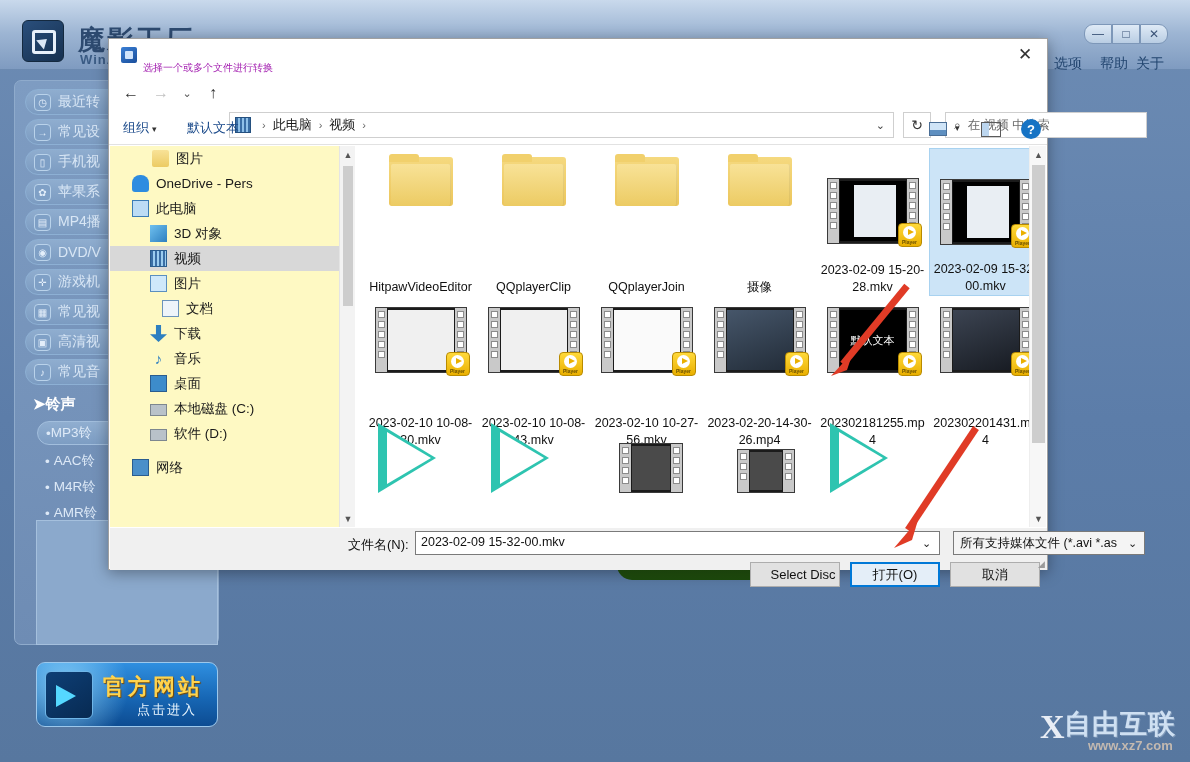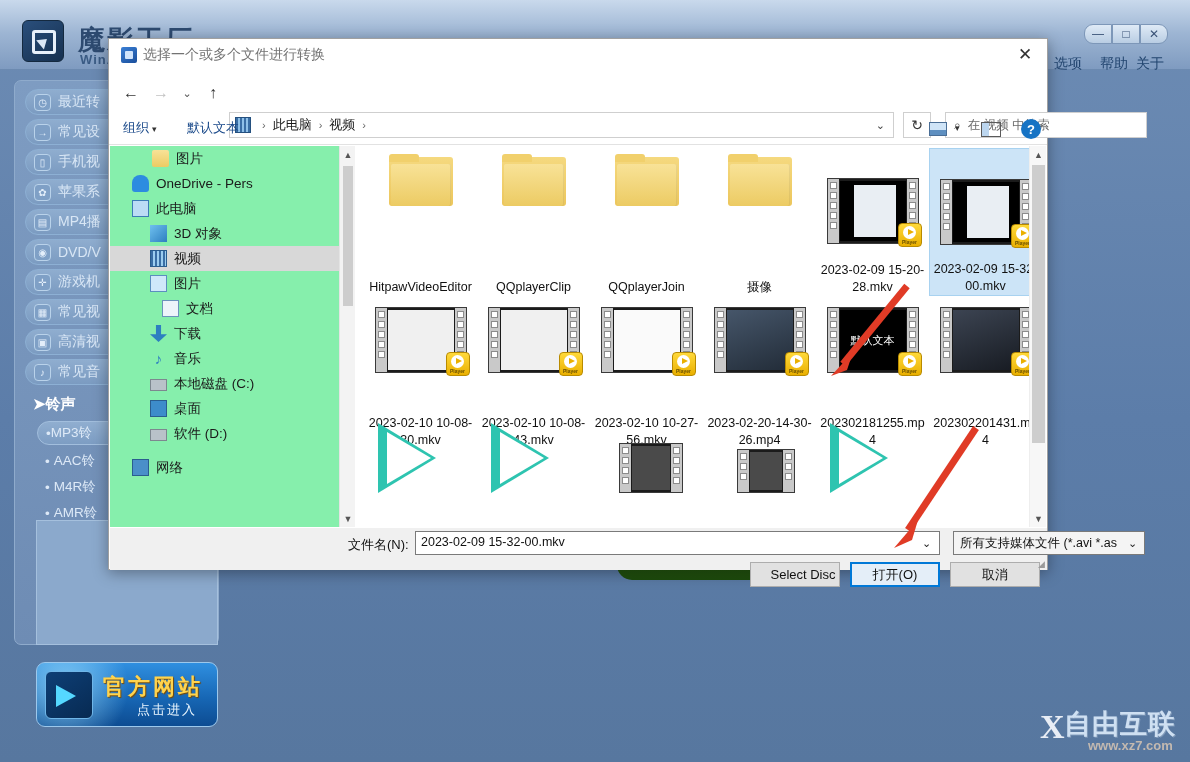--- a/index.html
+++ b/index.html
@@ -86,21 +86,21 @@
      border-left:6px solid #eab000; border-top:3.5px solid transparent; border-bottom:3.5px solid transparent; }
   .playbadge span { font-size:5px; color:#6a4f00; font-weight:bold; line-height:6px; }
 
   
   #file-dialog { position:absolute; left:108px; top:38px; width:940px; height:532px;
      background:#ffffff; border:1px solid #a0a0a0; box-shadow:0 3px 14px rgba(0,0,0,.35); }
   #dlg-titlebar { position:absolute; left:0; top:0; width:938px; height:32px; background:#ffffff; }
   #dlg-icon { position:absolute; left:12px; top:8px; width:16px; height:16px; border-radius:2px;
      background:linear-gradient(145deg,#3a7fd5,#1a4e9b); }
   #dlg-icon:after { content:""; position:absolute; left:4px; top:4px; width:8px; height:8px; background:#cfe3fb; border-radius:1px;}
-  #dlg-title { position:absolute; left:34px; top:7px; font-size:14px; color:#737373; }
+  #dlg-title { position:absolute; left:34px; top:22px; font-size:10px; color:#a21caf; }
   #dlg-close { position:absolute; right:0; top:0; width:44px; height:31px; display:flex;
      align-items:center; justify-content:center; font-size:17px; color:#333; }
 
   #nav-row { position:absolute; left:0; top:33px; width:938px; height:40px; }
   .navbtn { position:absolute; top:9px; width:24px; height:24px; display:flex; align-items:center;
      justify-content:center; font-size:16px; color:#555; }
   #nav-back { left:10px; color:#333; }
   #nav-fwd { left:40px; color:#c2c2c2; }
   #nav-recent { left:66px; font-size:11px; color:#555; }
   #nav-up { left:92px; color:#333; }
@@ -126,21 +126,21 @@
   #view-icon { position:absolute; left:820px; top:9px; width:18px; height:14px;
      border:1px solid #4a6e96; background:linear-gradient(180deg,#cfe4f7 55%,#5e8fc0 55%); }
   #view-chev { position:absolute; left:846px; top:10px; font-size:9px; color:#333; }
   #pane-icon { position:absolute; left:872px; top:9px; width:20px; height:15px; border:1px solid #5a5a5a; }
   #pane-icon:after { content:""; position:absolute; left:0; top:0; bottom:0; width:7px; background:#bcd6ef; }
   #help-icon { position:absolute; left:912px; top:6px; width:20px; height:20px; border-radius:50%;
      background:#1673c4; color:#fff; font-size:13px; font-weight:bold; display:flex;
      align-items:center; justify-content:center; }
 
   
-  #tree-pane { position:absolute; left:1px; top:107px; width:245px; height:381px; background:#86efac; overflow:hidden; }
+  #tree-pane { position:absolute; left:1px; top:107px; width:245px; height:381px; background:#fef9c3; overflow:hidden; }
   .tree-item { position:relative; height:25px; display:flex; align-items:center; font-size:13.5px; color:#1a1a1a; }
   .tree-item.sel { background:#d8d8d8; }
   .tree-ico { width:17px; height:17px; margin-right:7px; flex:0 0 auto; position:relative; }
   #tree-scroll { position:absolute; right:0; top:0; width:16px; height:381px; background:#f3f3f3; border-left:1px solid #e4e4e4; }
   #tree-scroll .up, #tree-scroll .dn { position:absolute; left:0; width:16px; height:17px;
      display:flex; align-items:center; justify-content:center; font-size:9px; color:#555; }
   #tree-scroll .up { top:0; } #tree-scroll .dn { bottom:0; }
   #tree-scroll .thumb { position:absolute; left:3px; top:20px; width:10px; height:140px; background:#cdcdcd; }
 
   
@@ -367,26 +367,26 @@
     </div>
     <div class="tree-item" style="padding-left:40px">
       <span class="tree-ico" style="background:#2d7fc0;clip-path:polygon(35% 0,65% 0,65% 55%,100% 55%,50% 100%,0 55%,35% 55%)"></span>
       <span>下载</span>
     </div>
     <div class="tree-item" style="padding-left:40px">
       <span class="tree-ico" style="color:#2d7fc0;font-size:15px;text-align:center;line-height:17px">♪</span>
       <span>音乐</span>
     </div>
     <div class="tree-item" style="padding-left:40px">
+      <span class="tree-ico" style="background:#3d8ccb;border:1px solid #2a5d8f"></span>
+      <span>桌面</span>
+    </div>
+    <div class="tree-item" style="padding-left:40px">
       <span class="tree-ico" style="background:#b9c2c9;border:1px solid #7d878f;height:12px;margin-top:3px"></span>
       <span>本地磁盘 (C:)</span>
-    </div>
-    <div class="tree-item" style="padding-left:40px">
-      <span class="tree-ico" style="background:#3d8ccb;border:1px solid #2a5d8f"></span>
-      <span>桌面</span>
     </div>
     <div class="tree-item" style="padding-left:40px">
       <span class="tree-ico" style="background:#b9c2c9;border:1px solid #7d878f;height:12px;margin-top:3px"></span>
       <span>软件 (D:)</span>
     </div>
     <div class="tree-item" style="padding-left:22px;margin-top:9px">
       <span class="tree-ico" style="background:#4a8fc9;border:1px solid #2a5d8f"></span>
       <span>网络</span>
     </div>
 

